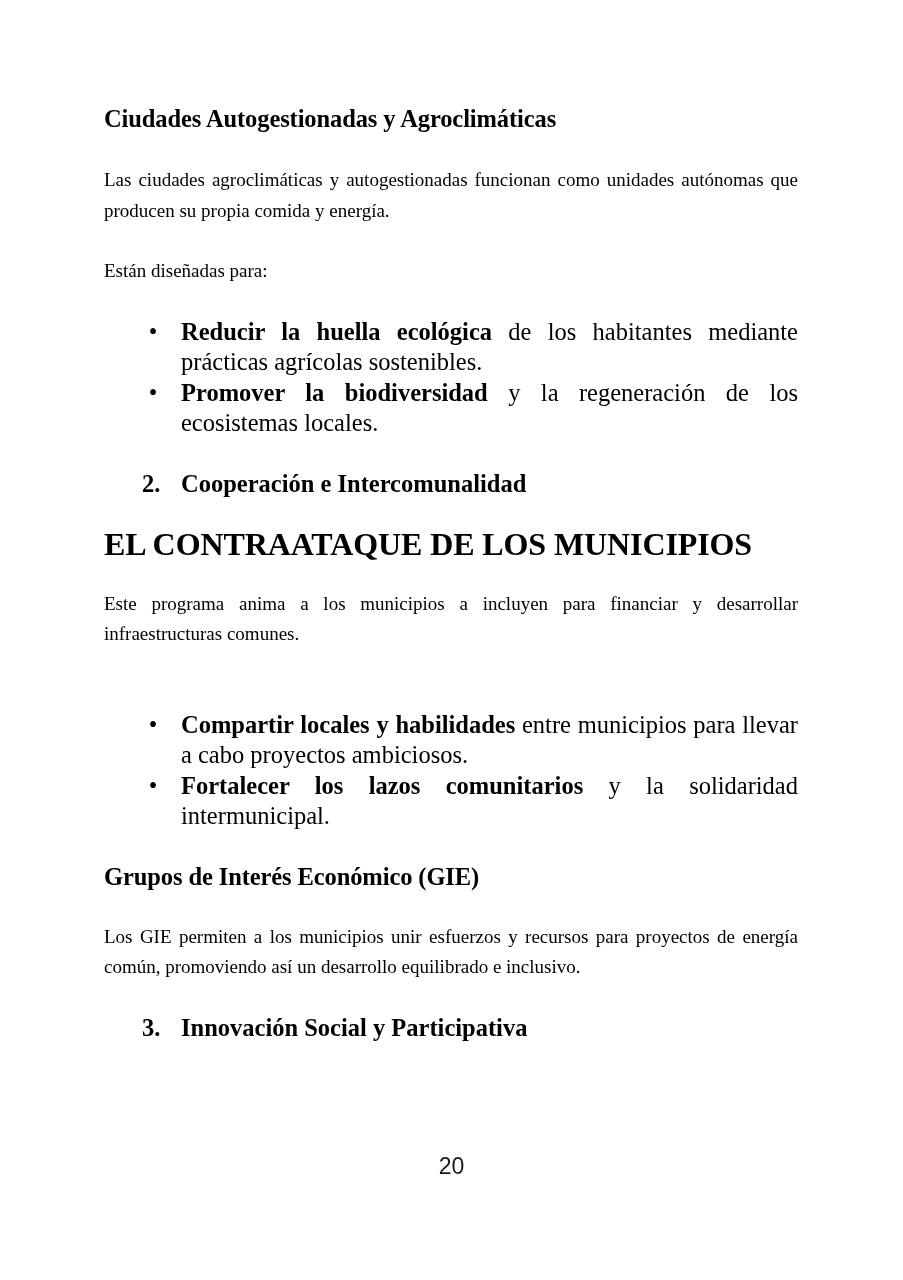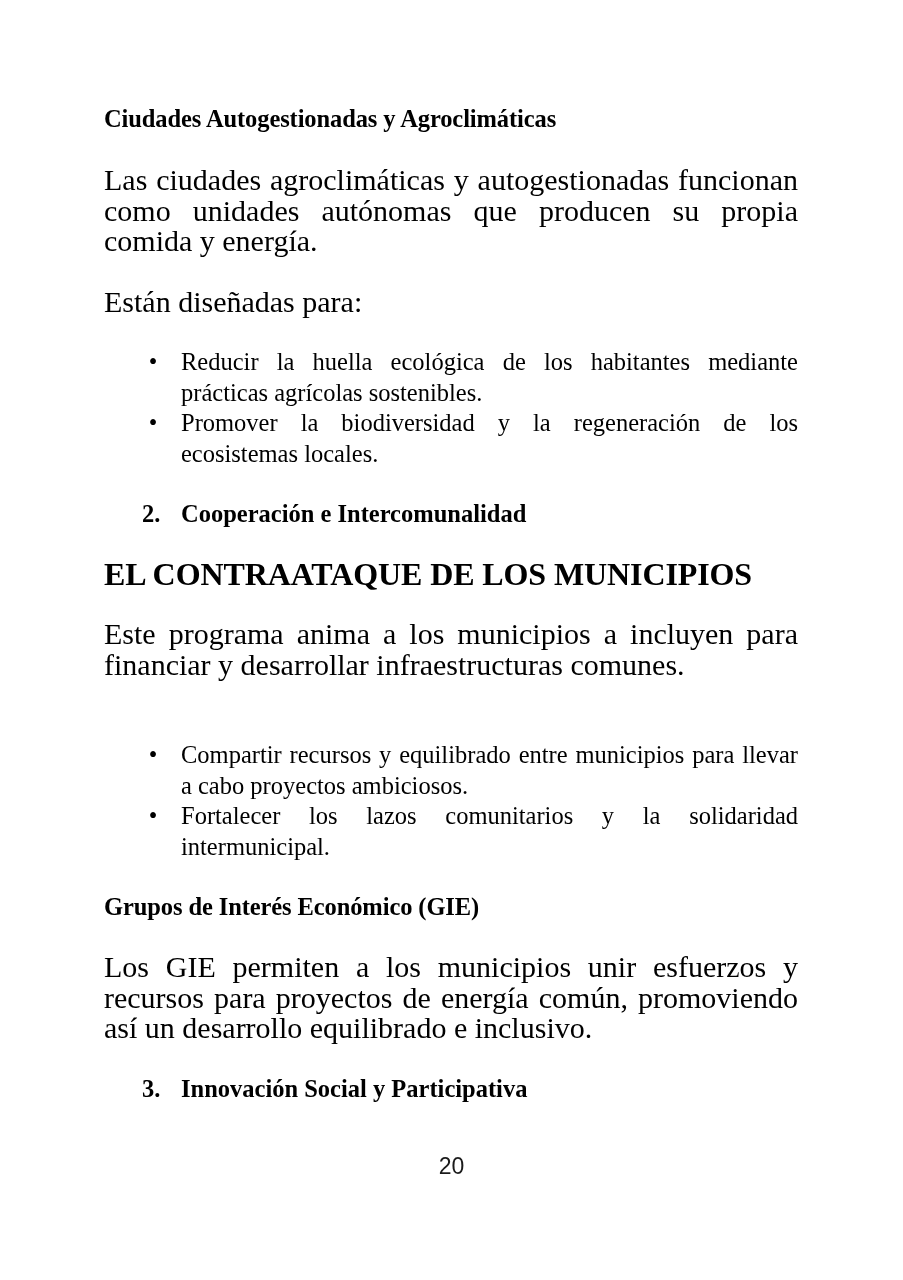--- a/index.html
+++ b/index.html
@@ -35,21 +35,21 @@
   }
   .h-caps {
     font-size: 32px;
     font-weight: bold;
     line-height: 30px;
     letter-spacing: -0.1px;
     margin: 0;
     text-align: left;
   }
   .para {
-    font-size: 30px;
+    font-size: 19px;
     line-height: 30.5px;
     margin: 0;
     text-align: justify;
     text-justify: inter-word;
     hyphens: none;
   }
   .para.noj {
     text-align: left;
   }
 
@@ -74,21 +74,21 @@
   .bullets li .bullet-dot {
     position: absolute;
     left: 43px;
     top: 0;
     width: 12px;
     text-align: center;
     font-size: 24.5px;
     line-height: 30.5px;
   }
   .bullets li b {
-    font-weight: normal;
+    font-weight: bold;
   }
 
   
   .numlist {
     margin: 0;
     padding: 0;
     list-style: none;
   }
   .numlist li {
     position: relative;
@@ -168,21 +168,21 @@
     <p class="para">Este programa anima a los municipios a incluyen para financiar y desarrollar infraestructuras comunes.</p>
 
     <div class="gap-md"></div>
 
 
     <div class="gap-md"></div>
 
     <ul class="bullets">
       <li>
         <span class="bullet-dot">•</span>
-        <b>Compartir recursos y equilibrado</b><span> entre municipios para llevar a cabo proyectos ambiciosos.</span>
+        <b>Compartir locales y habilidades</b><span> entre municipios para llevar a cabo proyectos ambiciosos.</span>
       </li>
       <li>
         <span class="bullet-dot">•</span>
         <b>Fortalecer los lazos comunitarios</b><span> y la solidaridad intermunicipal.</span>
       </li>
     </ul>
 
     <div class="gap-md"></div>
 
     <h3 class="h-section">Grupos de Interés Económico (GIE)</h3>

